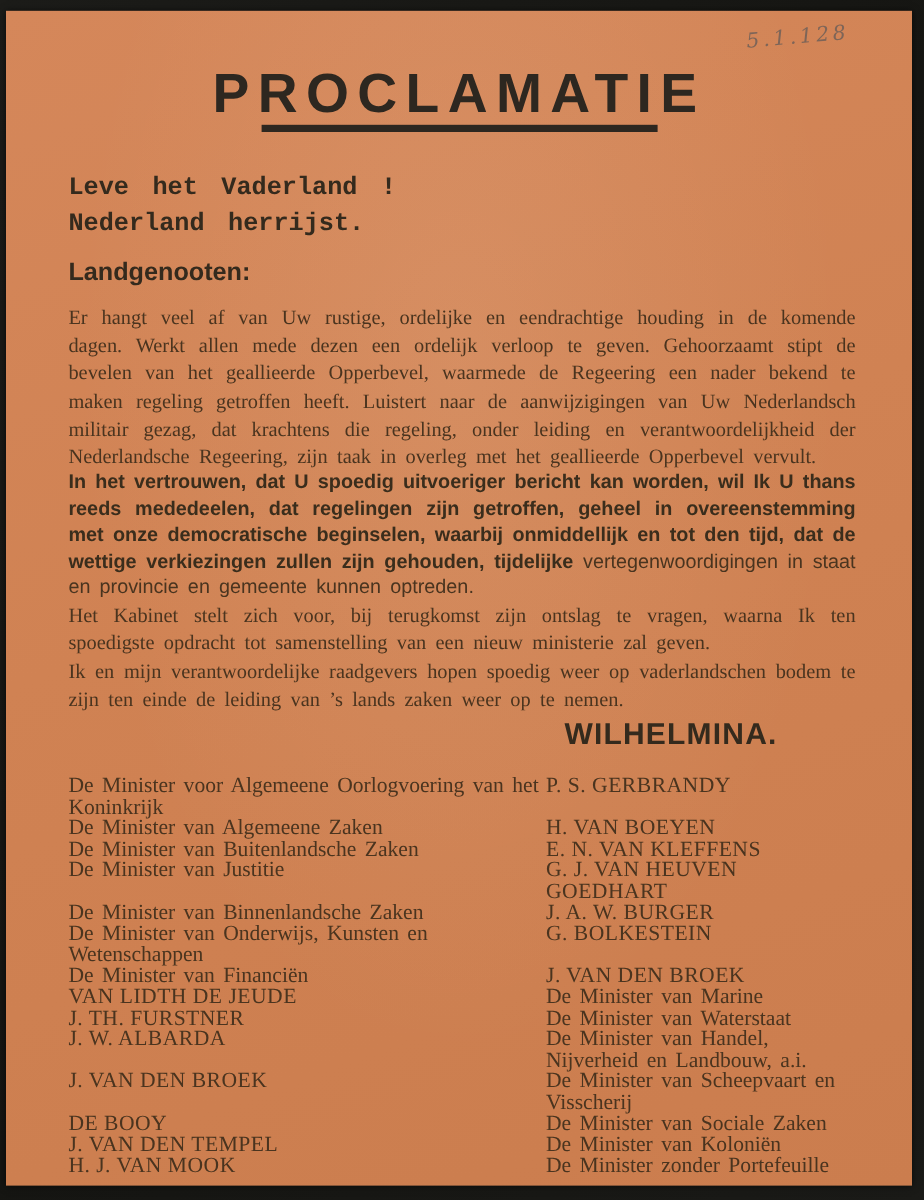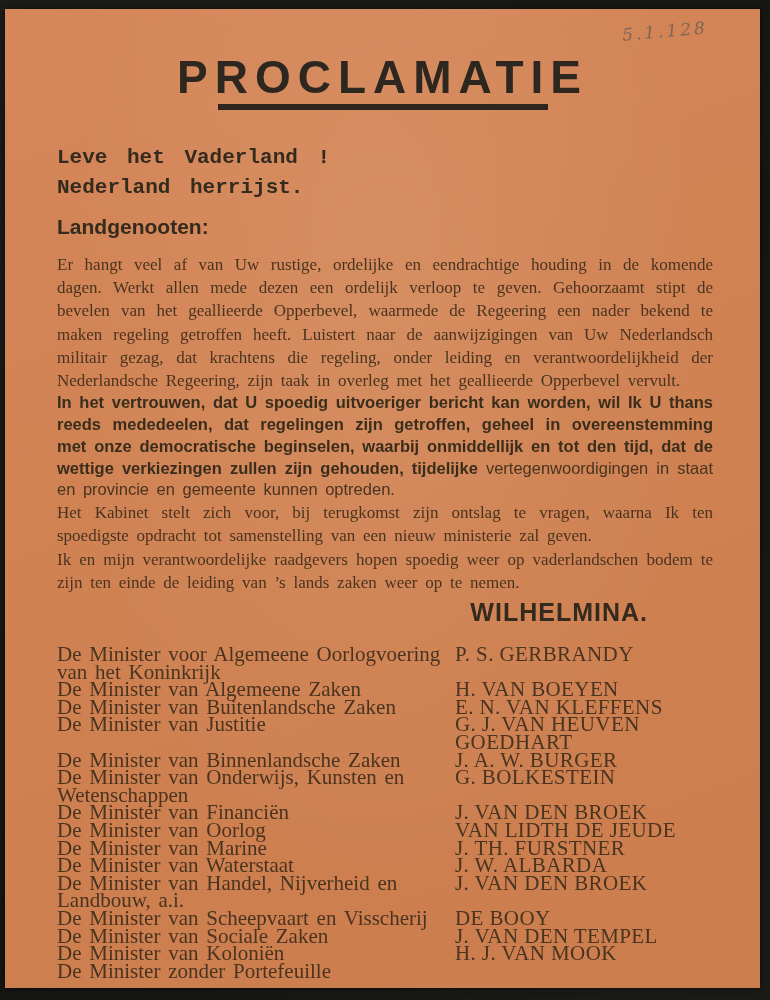--- a/index.html
+++ b/index.html
@@ -110,21 +110,21 @@
     font-size: 25px;
     line-height: 28px;
     letter-spacing: 1px;
     color: #342a1d;
   }
   .ministers {
     margin: 20px 45px 12px 52px;
     display: grid;
     grid-template-columns: 398px 1fr;
     font-family: "Liberation Serif", serif;
-    font-size: 21px;
+    font-size: 18px;
     line-height: 17.6px;
     color: #4a341f;
   }
   .ministers .office { word-spacing: 2.5px; padding-right: 4px; }
   .ministers .name  { letter-spacing: 0.4px; }
 </style>
 </head>
 <body>
 
 <div class="scan-bg">
@@ -171,21 +171,20 @@
 
       <div class="office">De Minister van Binnenlandsche Zaken</div>
       <div class="name">J. A. W. BURGER</div>
 
       <div class="office">De Minister van Onderwijs, Kunsten en Wetenschappen</div>
       <div class="name">G. BOLKESTEIN</div>
 
       <div class="office">De Minister van Financiën</div>
       <div class="name">J. VAN DEN BROEK</div>
 
-      <div class="office">De Minister van Oorlog</div>
       <div class="name">VAN LIDTH DE JEUDE</div>
 
       <div class="office">De Minister van Marine</div>
       <div class="name">J. TH. FURSTNER</div>
 
       <div class="office">De Minister van Waterstaat</div>
       <div class="name">J. W. ALBARDA</div>
 
       <div class="office">De Minister van Handel, Nijverheid en Landbouw, a.i.</div>
       <div class="name">J. VAN DEN BROEK</div>

